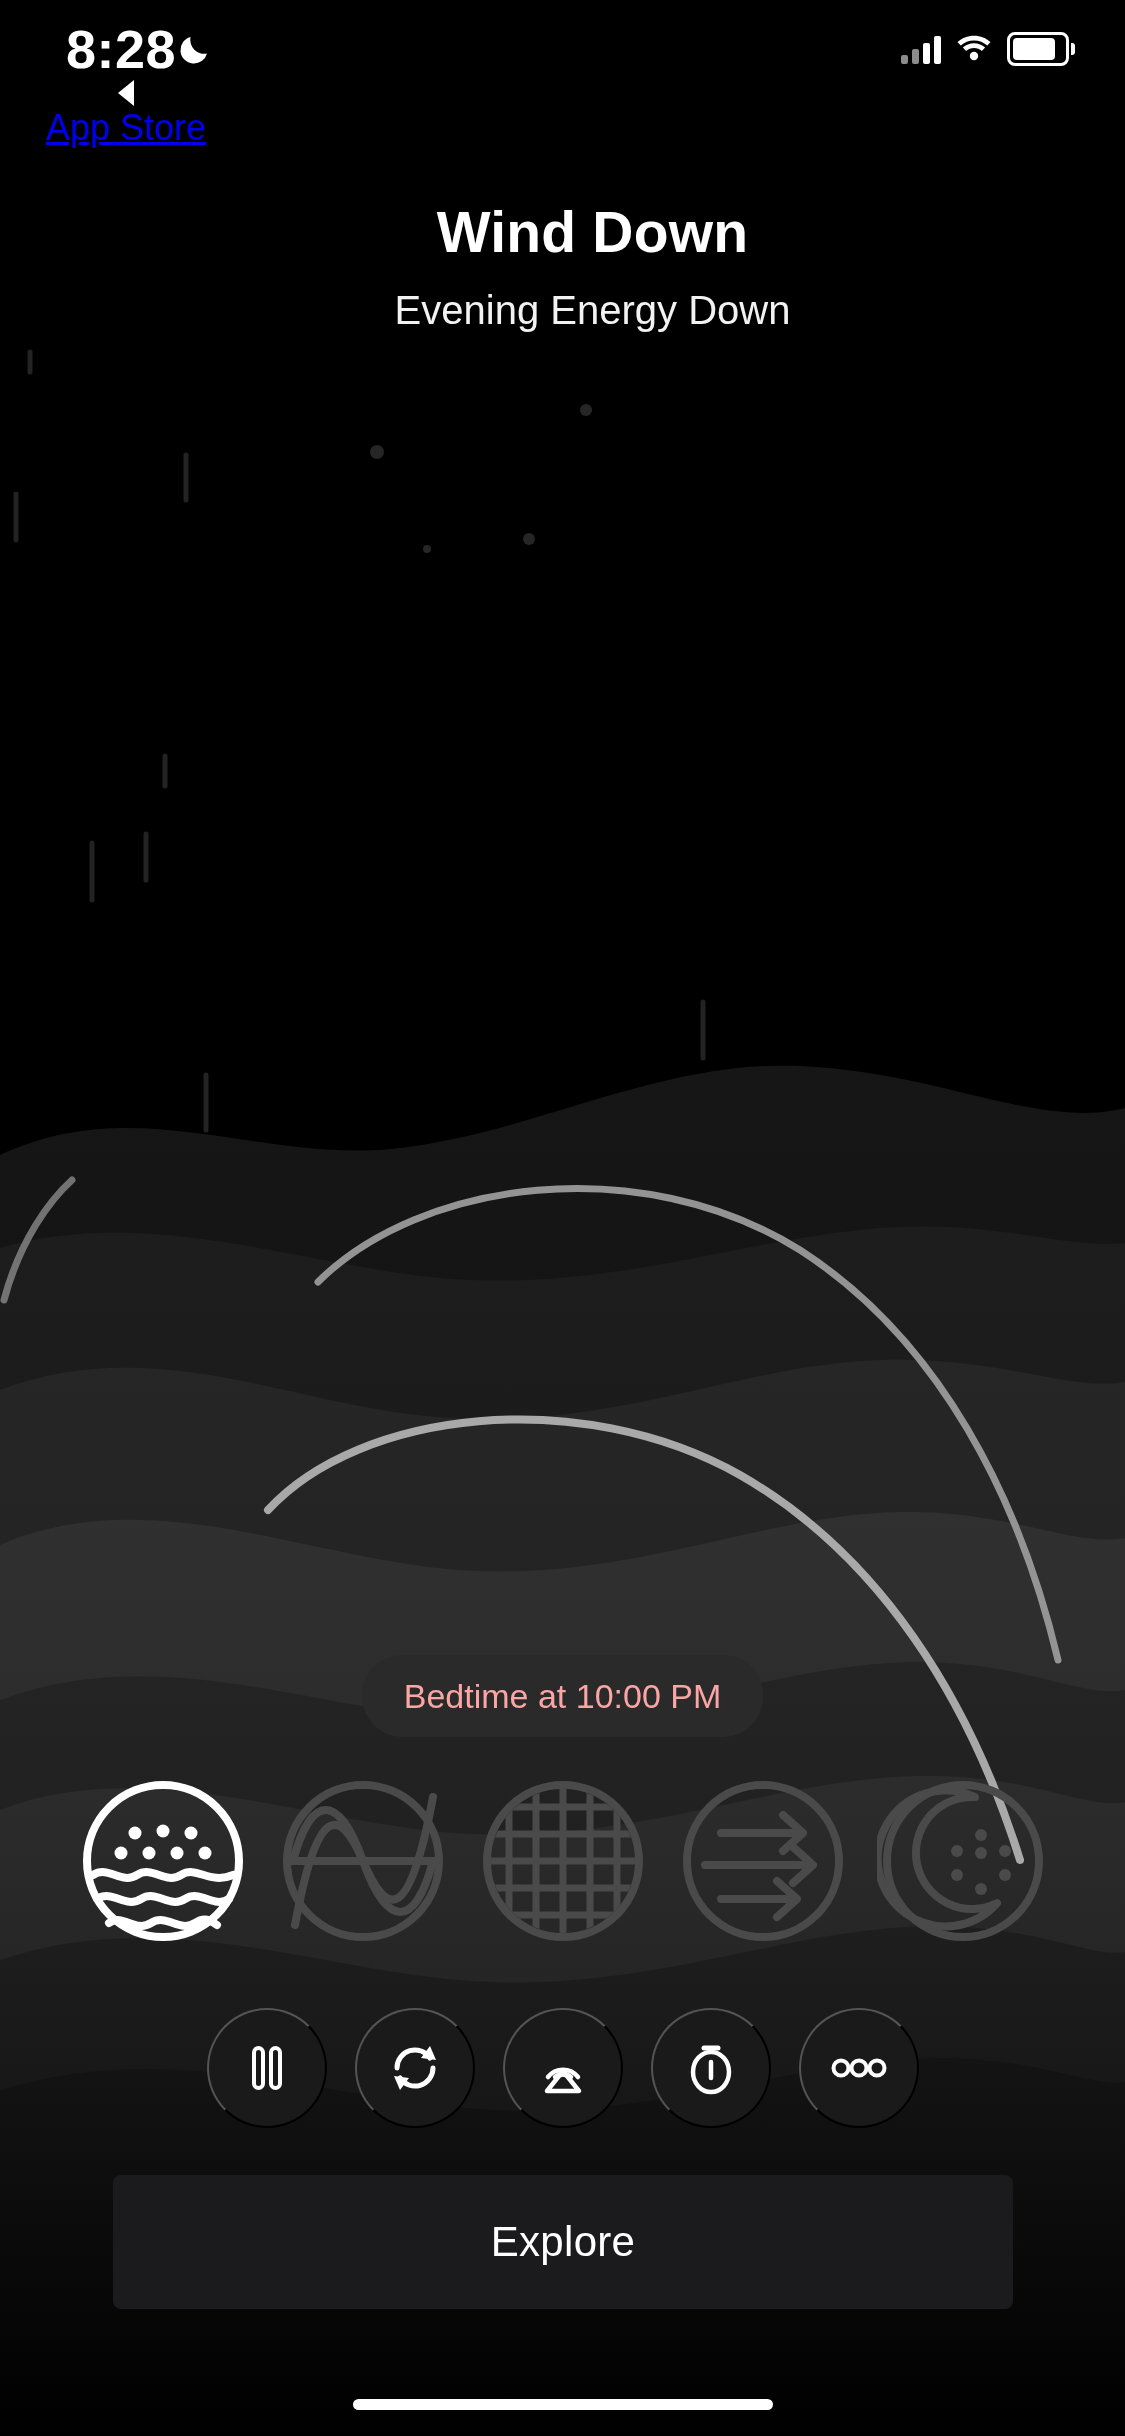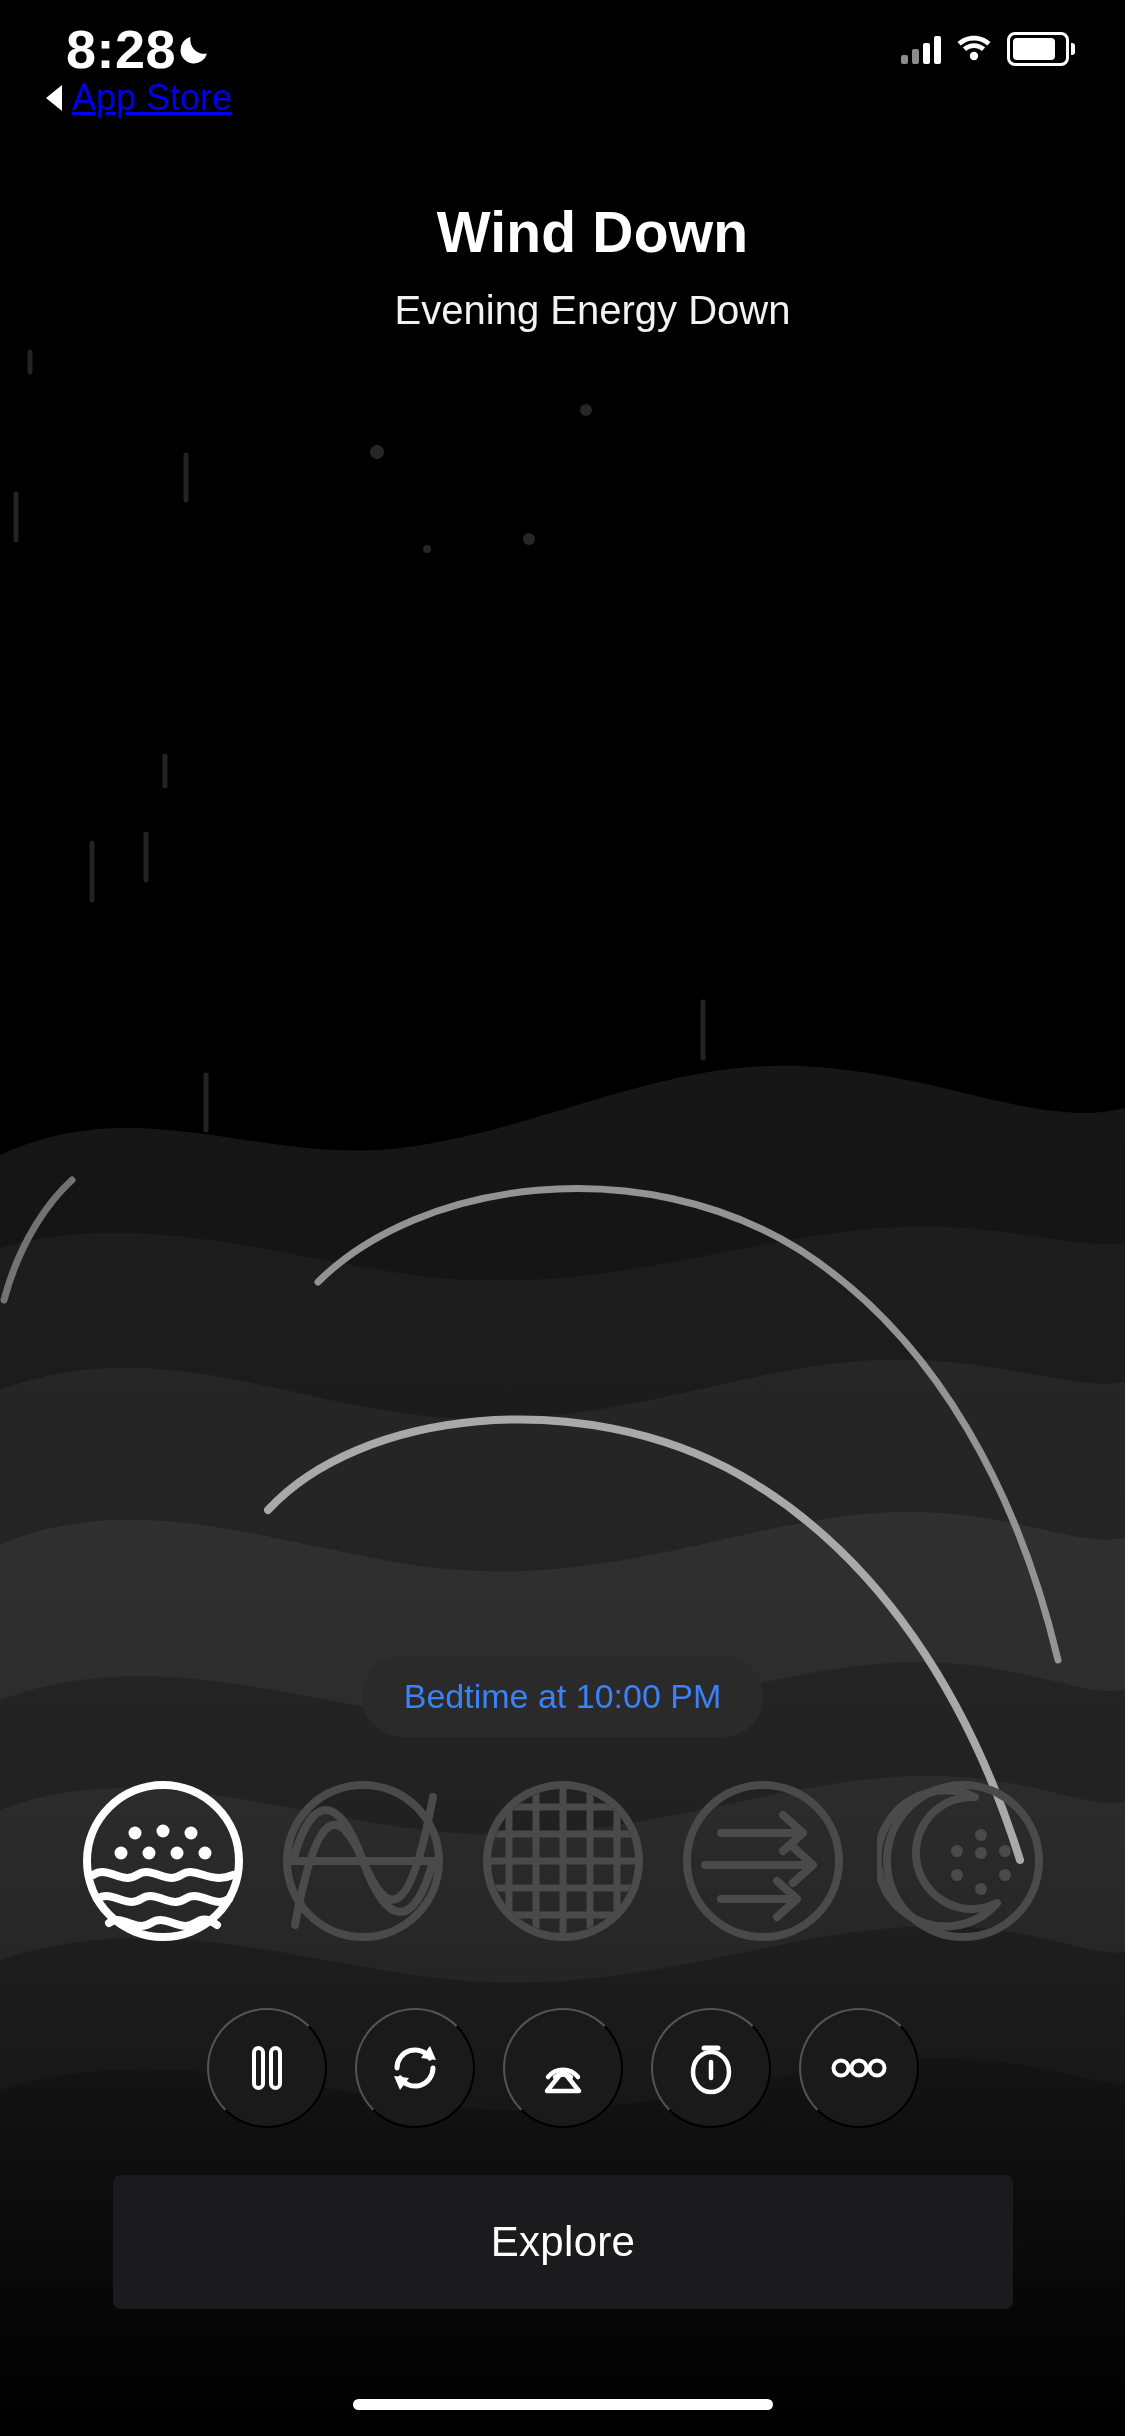--- a/index.html
+++ b/index.html
@@ -28,35 +28,35 @@
   .sig i:nth-child(2){height:15px;background:#8c8c8c;}
   .sig i:nth-child(3){height:21px;}
   .sig i:nth-child(4){height:28px;}
   .batt{position:relative;width:56px;height:28px;border:3px solid #fff;border-radius:8px;}
   .batt::after{content:"";position:absolute;right:-9px;top:8px;width:4px;height:12px;background:#fff;border-radius:0 3px 3px 0;}
   .batt i{position:absolute;left:3px;top:3px;bottom:3px;width:42px;background:#fff;border-radius:4px;}
 
   
   .backlink{
     position:absolute;left:46px;top:80px;z-index:10;
-    display:flex;align-items:center;gap:10px;
-    font-size:36px;line-height:1;font-weight:400;
+    display:flex;align-items:center;gap:4px;
+    font-size:36px;line-height:1;font-weight:400;flex-direction:column;
   }
   .back-caret{width:0;height:0;border-top:13px solid transparent;border-bottom:13px solid transparent;border-right:16px solid #fff;}
 
   
   .header{position:absolute;top:200px;left:0;width:1125px;text-align:center;z-index:10;padding-left:30px;}
   .title{font-size:57px;font-weight:700;letter-spacing:0.2px;line-height:1.15;margin:0;}
   .subtitle{font-size:40px;font-weight:400;line-height:1.2;margin:20px 0 0 0;color:#f2f2f2;}
 
   
   .pill{
     position:absolute;left:50%;transform:translateX(-50%);top:1655px;z-index:10;
     background:#2a2a2a;border-radius:40px;padding:24px 42px;
-    font-size:34px;line-height:1;color:#3b82f6;white-space:nowrap;
+    font-size:34px;line-height:1;color:#fca5a5;white-space:nowrap;
   }
 
   
   .modes{
     position:absolute;top:1775px;left:0;width:1125px;z-index:10;
     display:flex;justify-content:center;align-items:center;gap:28px;
   }
   .mode{width:172px;height:172px;position:relative;}
   .mode svg{display:block;width:172px;height:172px;}
 

